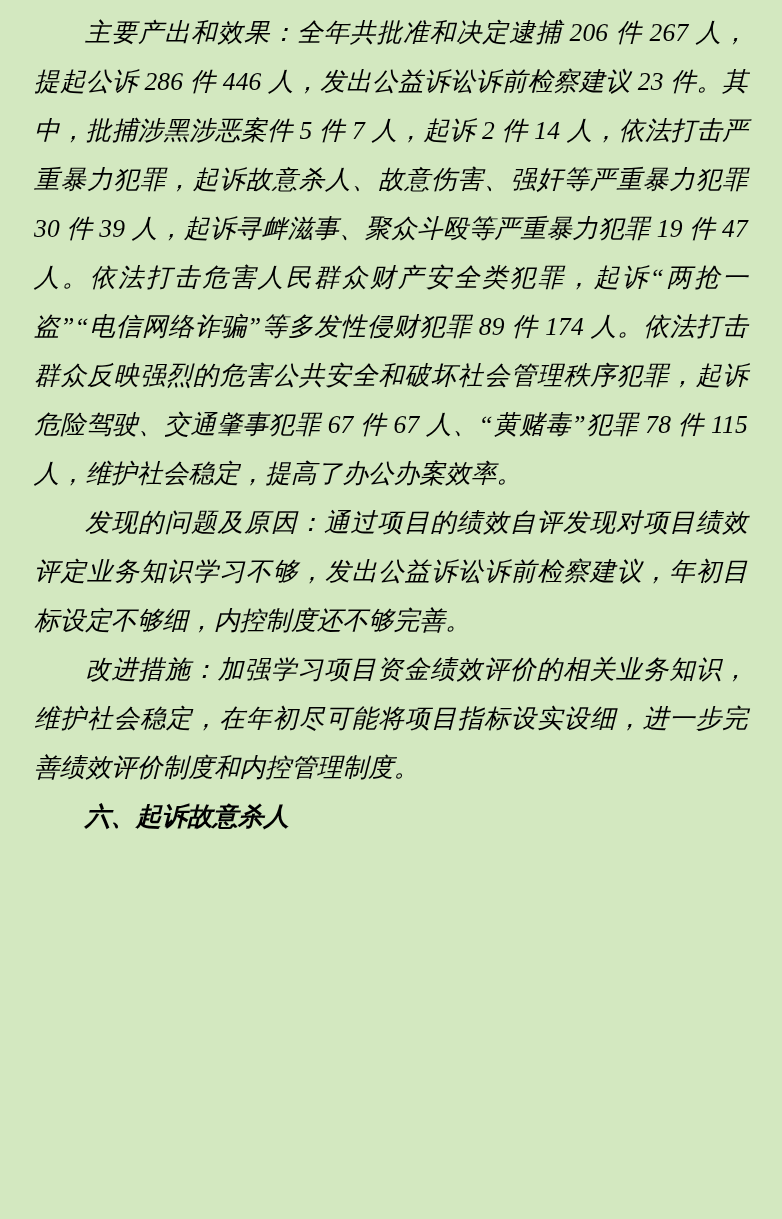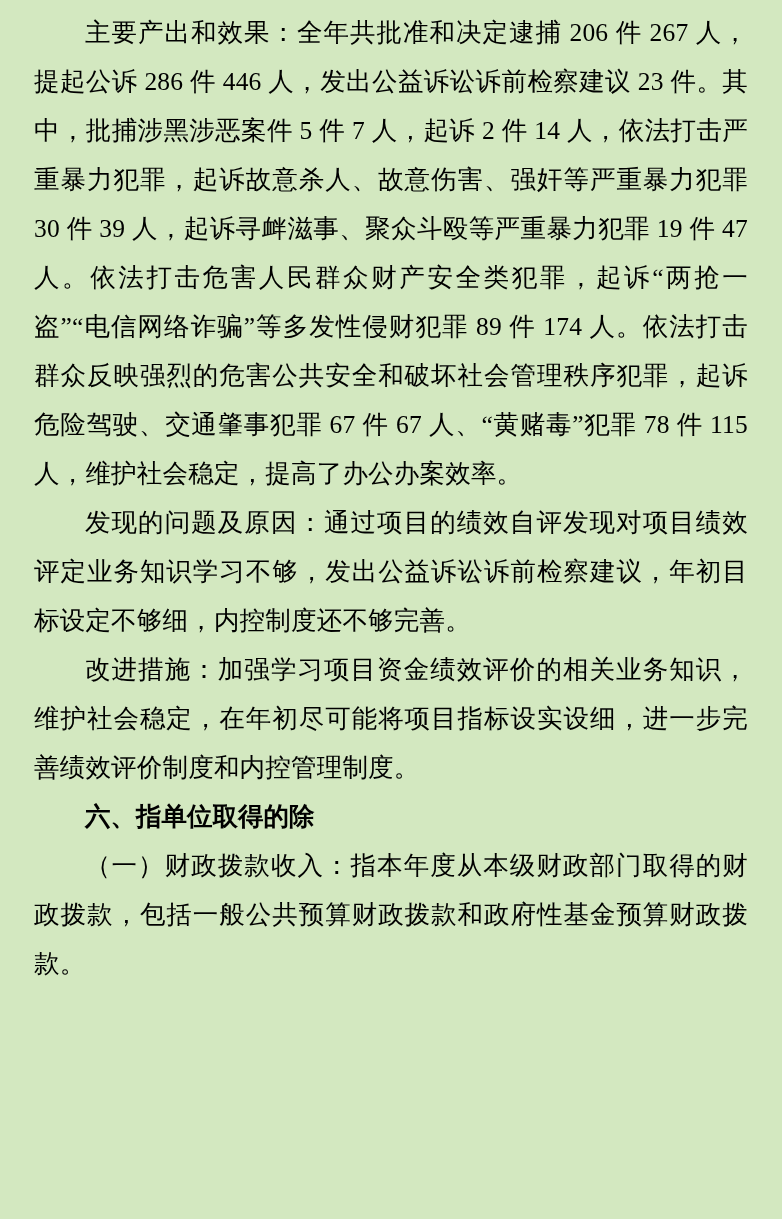--- a/index.html
+++ b/index.html
@@ -12,20 +12,21 @@
     background: #d3e8c0;
     font-family: "Liberation Serif", "DejaVu Serif", serif;
     overflow: hidden;
   }
   .page {
     box-sizing: border-box;
     width: 782px;
     height: 1219px;
     padding: 8px 34px 0 34px;
     background: #d3e8c0;
+    font-style: italic;
   }
   .para {
     font-size: 25.5px;
     line-height: 49px;
     color: #000000;
     text-align: justify;
     text-justify: inter-ideograph;
     text-indent: 2em;
     margin: 0;
     letter-spacing: 0.2px;
@@ -40,15 +41,14 @@
     font-family: "Liberation Sans", "DejaVu Sans", sans-serif;
   }
 </style>
 </head>
 <body>
 
 <div class="page">
   <p class="para">主要产出和效果：全年共批准和决定逮捕 206 件 267 人，提起公诉 286 件 446 人，发出公益诉讼诉前检察建议 23 件。其中，批捕涉黑涉恶案件 5 件 7 人，起诉 2 件 14 人，依法打击严重暴力犯罪，起诉故意杀人、故意伤害、强奸等严重暴力犯罪 30 件 39 人，起诉寻衅滋事、聚众斗殴等严重暴力犯罪 19 件 47 人。依法打击危害人民群众财产安全类犯罪，起诉“两抢一盗”“电信网络诈骗”等多发性侵财犯罪 89 件 174 人。依法打击群众反映强烈的危害公共安全和破坏社会管理秩序犯罪，起诉危险驾驶、交通肇事犯罪 67 件 67 人、“黄赌毒”犯罪 78 件 115 人，维护社会稳定，提高了办公办案效率。</p>
   <p class="para">发现的问题及原因：通过项目的绩效自评发现对项目绩效评定业务知识学习不够，发出公益诉讼诉前检察建议，年初目标设定不够细，内控制度还不够完善。</p>
   <p class="para">改进措施：加强学习项目资金绩效评价的相关业务知识，维护社会稳定，在年初尽可能将项目指标设实设细，进一步完善绩效评价制度和内控管理制度。</p>
-  <p class="heading">六、指单位取得的除</p>
-  <p class="para">（一）财政拨款收入：指本年度从本级财政部门取得的财政拨款，包括一般公共预算财政拨款和政府性基金预算财政拨款。</p>
+  <p class="heading">六、起诉故意杀人</p>
 </div>
 
 </body></html>

